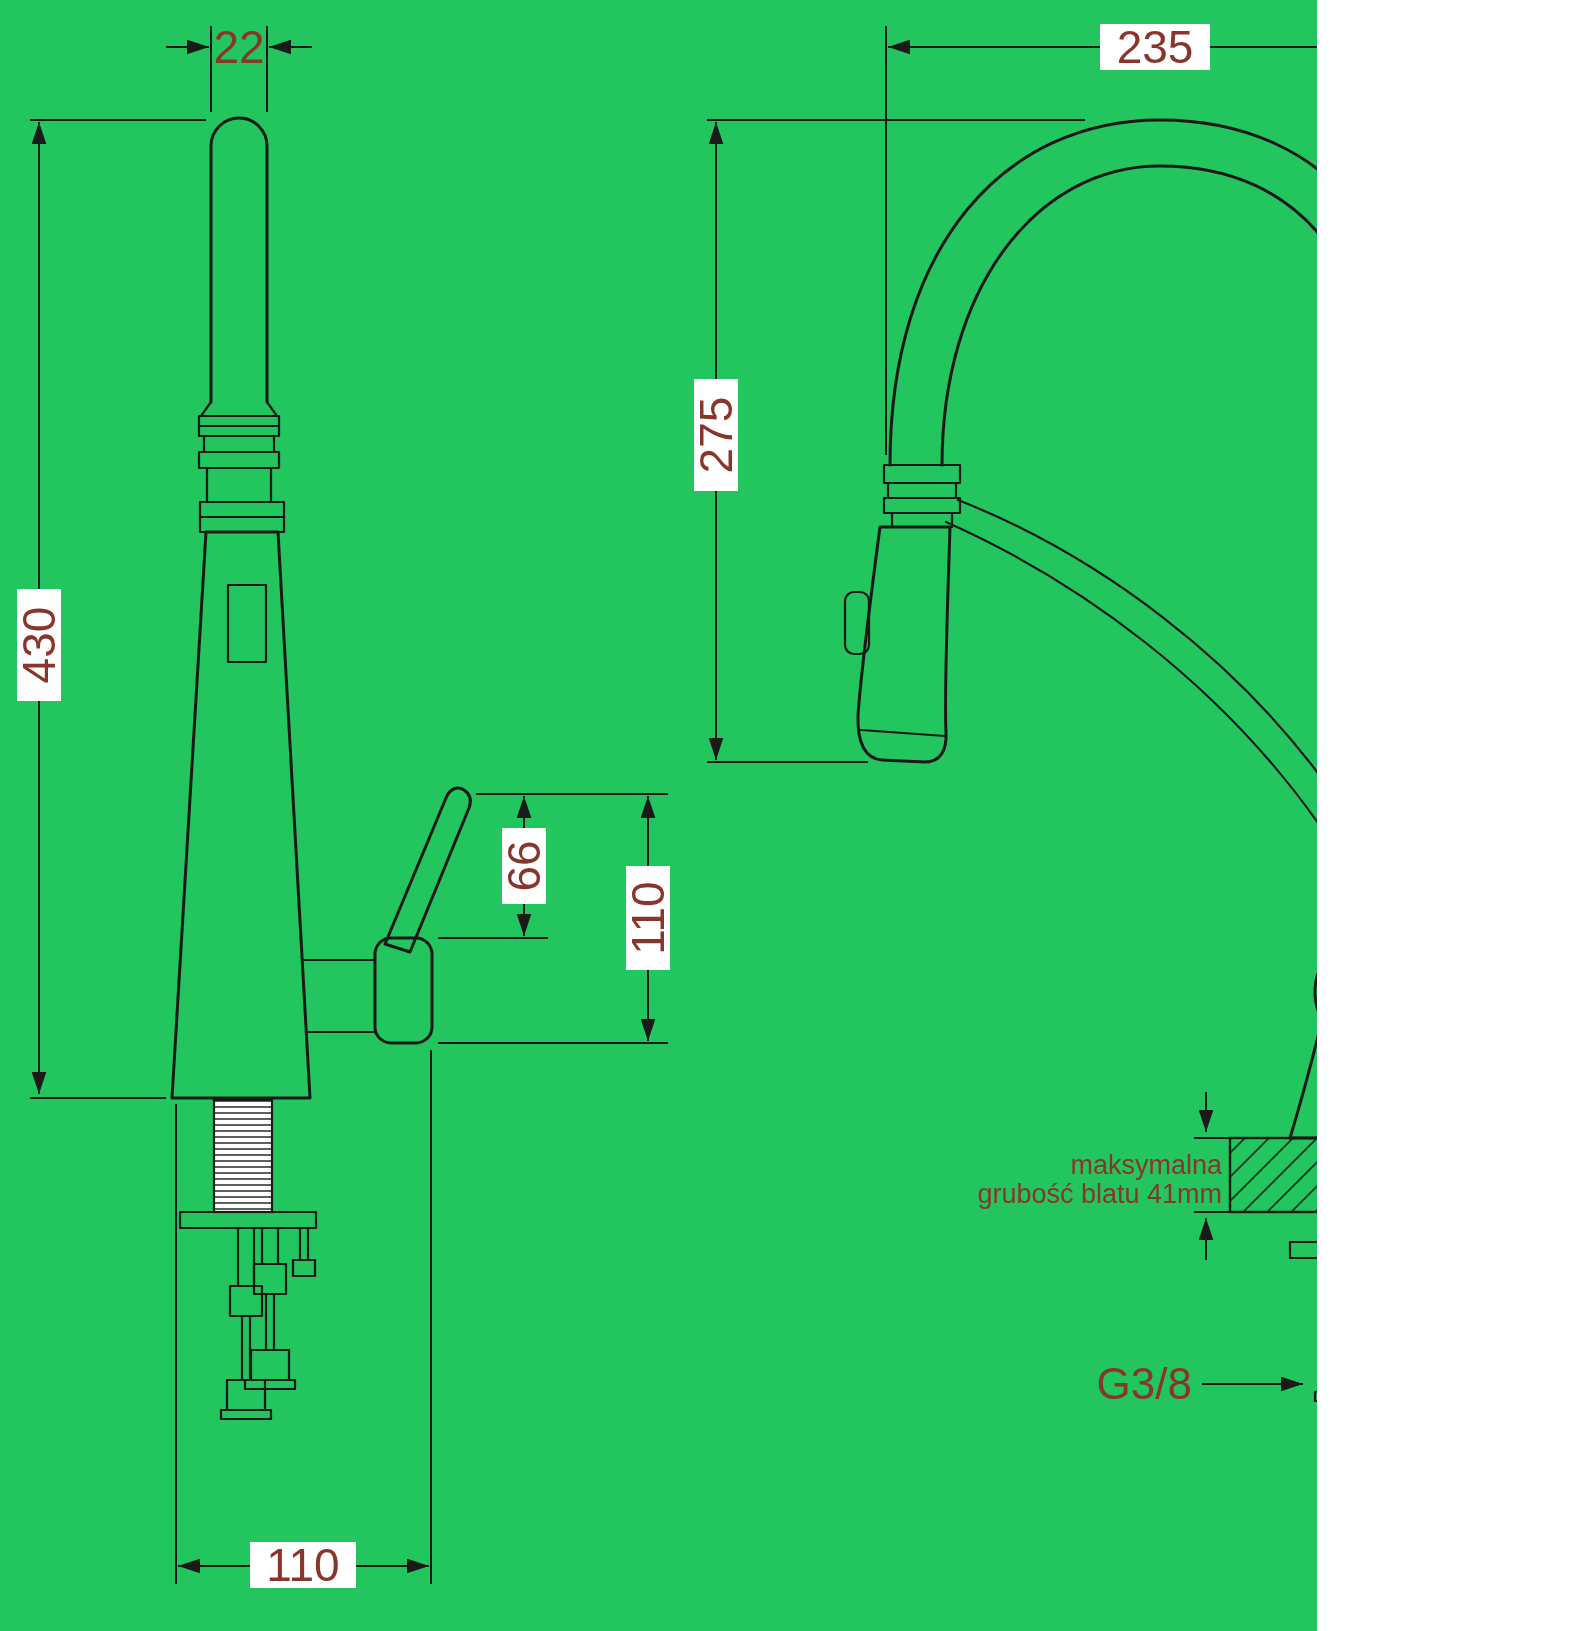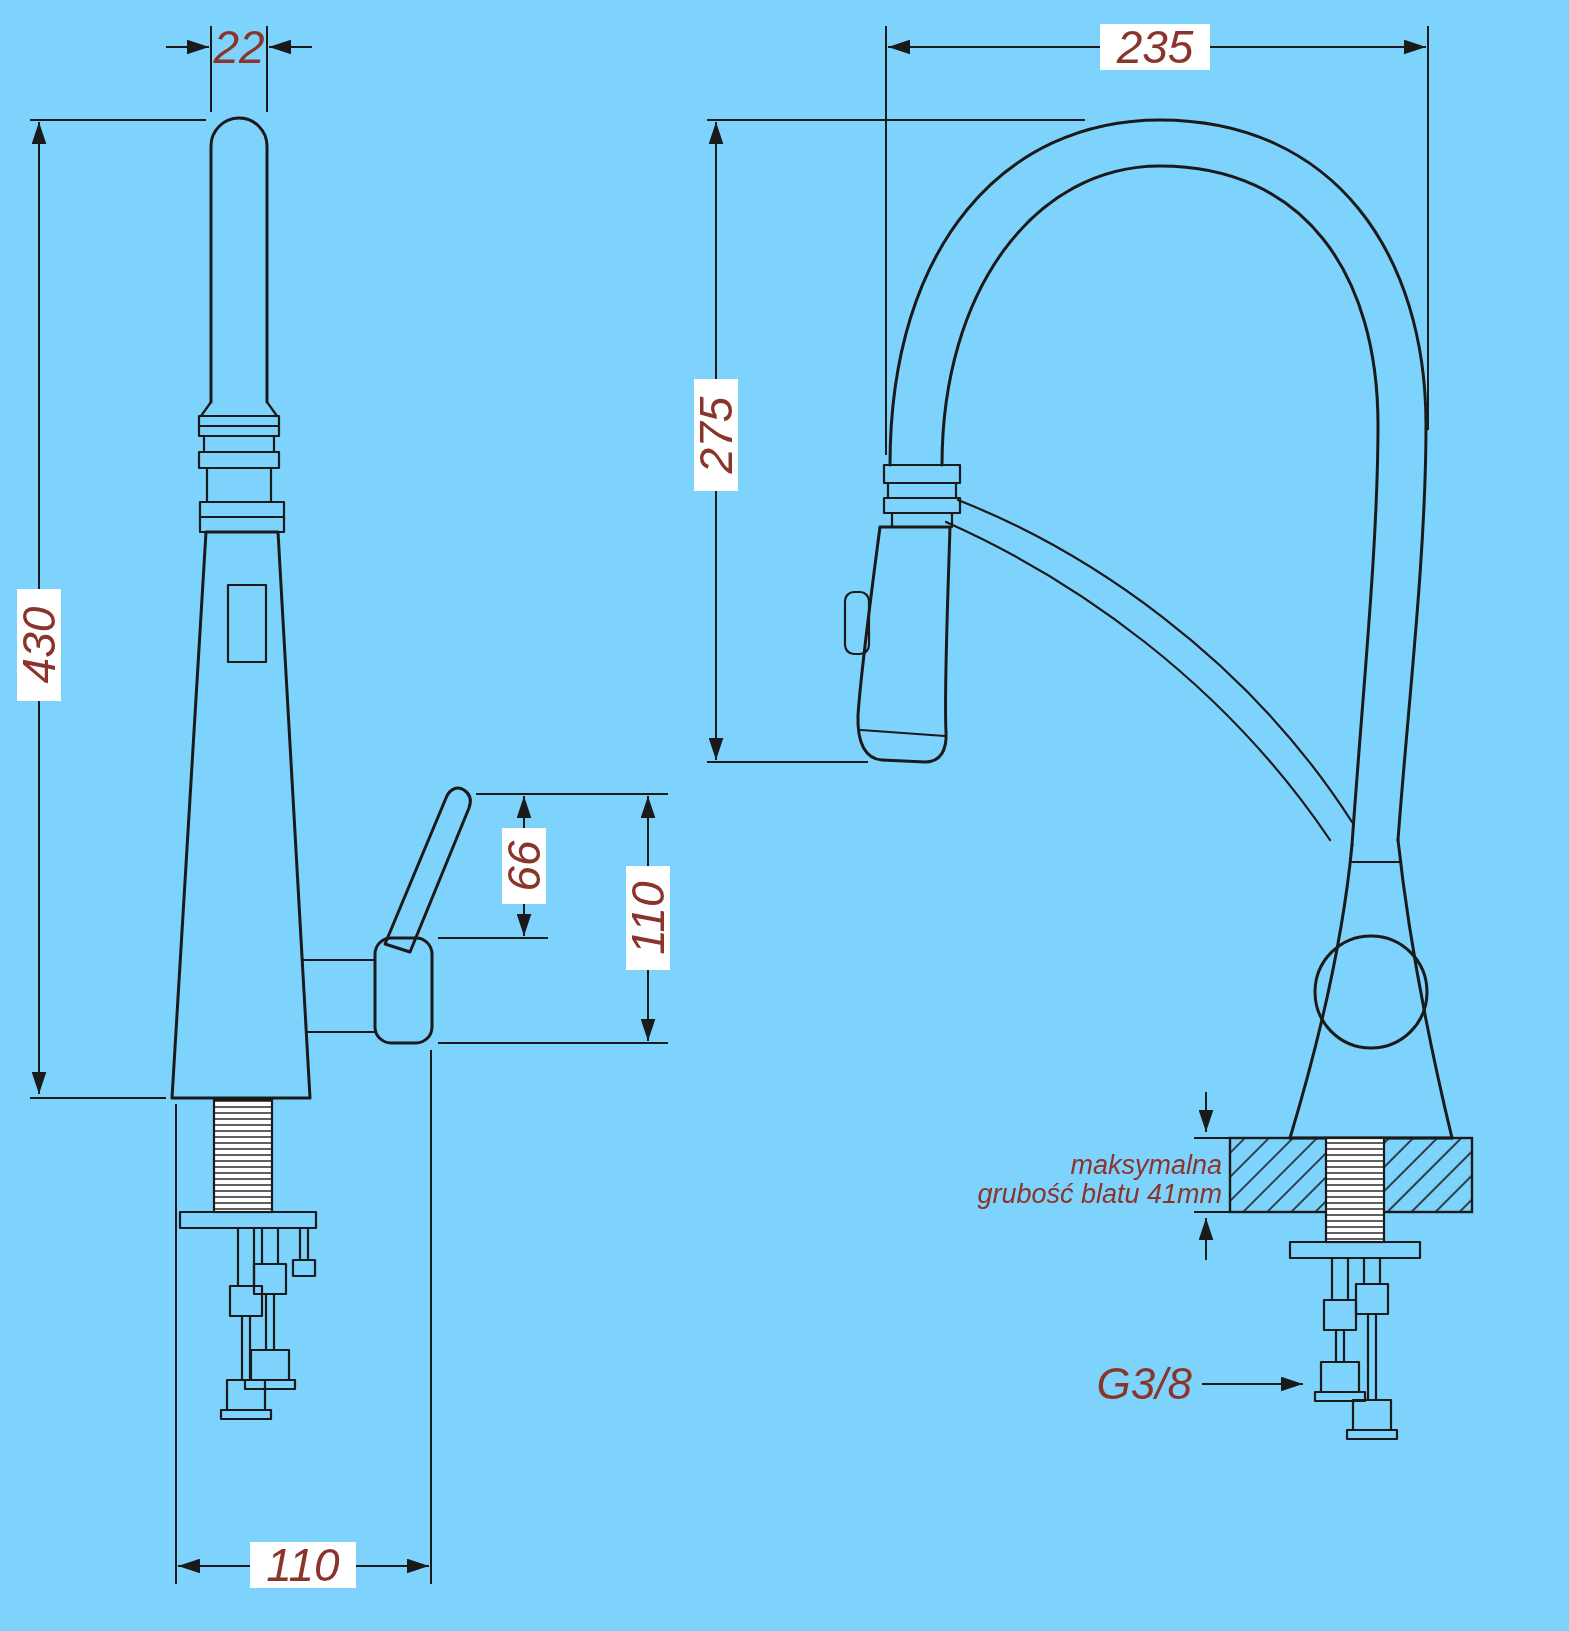--- a/index.html
+++ b/index.html
@@ -1,16 +1,16 @@
 <!DOCTYPE html>
 <html><head>
 <meta charset="utf-8">
 <style>
   html,body{margin:0;padding:0;background:#ffffff;}
-  .stage{width:1569px;height:1631px;background:#7dd3fc;position:relative;overflow:hidden;font-style:italic;}
+  .stage{width:1317px;height:1631px;background:#22c55e;position:relative;overflow:hidden;}
   svg{display:block;}
   .ln{stroke:#1a1a1a;fill:none;stroke-width:3;stroke-linecap:round;stroke-linejoin:round;}
   .ln2{stroke:#1a1a1a;fill:none;stroke-width:2.2;stroke-linecap:round;stroke-linejoin:round;}
   .dim{stroke:#1a1a1a;fill:none;stroke-width:2;stroke-linecap:butt;}
   .mask{fill:#ffffff;stroke:none;}
   .dimtxt{font-family:"Liberation Sans",sans-serif;font-size:46px;fill:#8a352c;text-anchor:middle;}
   .notetxt{font-family:"Liberation Sans",sans-serif;font-size:27px;fill:#8a352c;text-anchor:end;}
   .g38txt{font-family:"Liberation Sans",sans-serif;font-size:44px;fill:#8a352c;text-anchor:end;}
 </style>
 </head>

